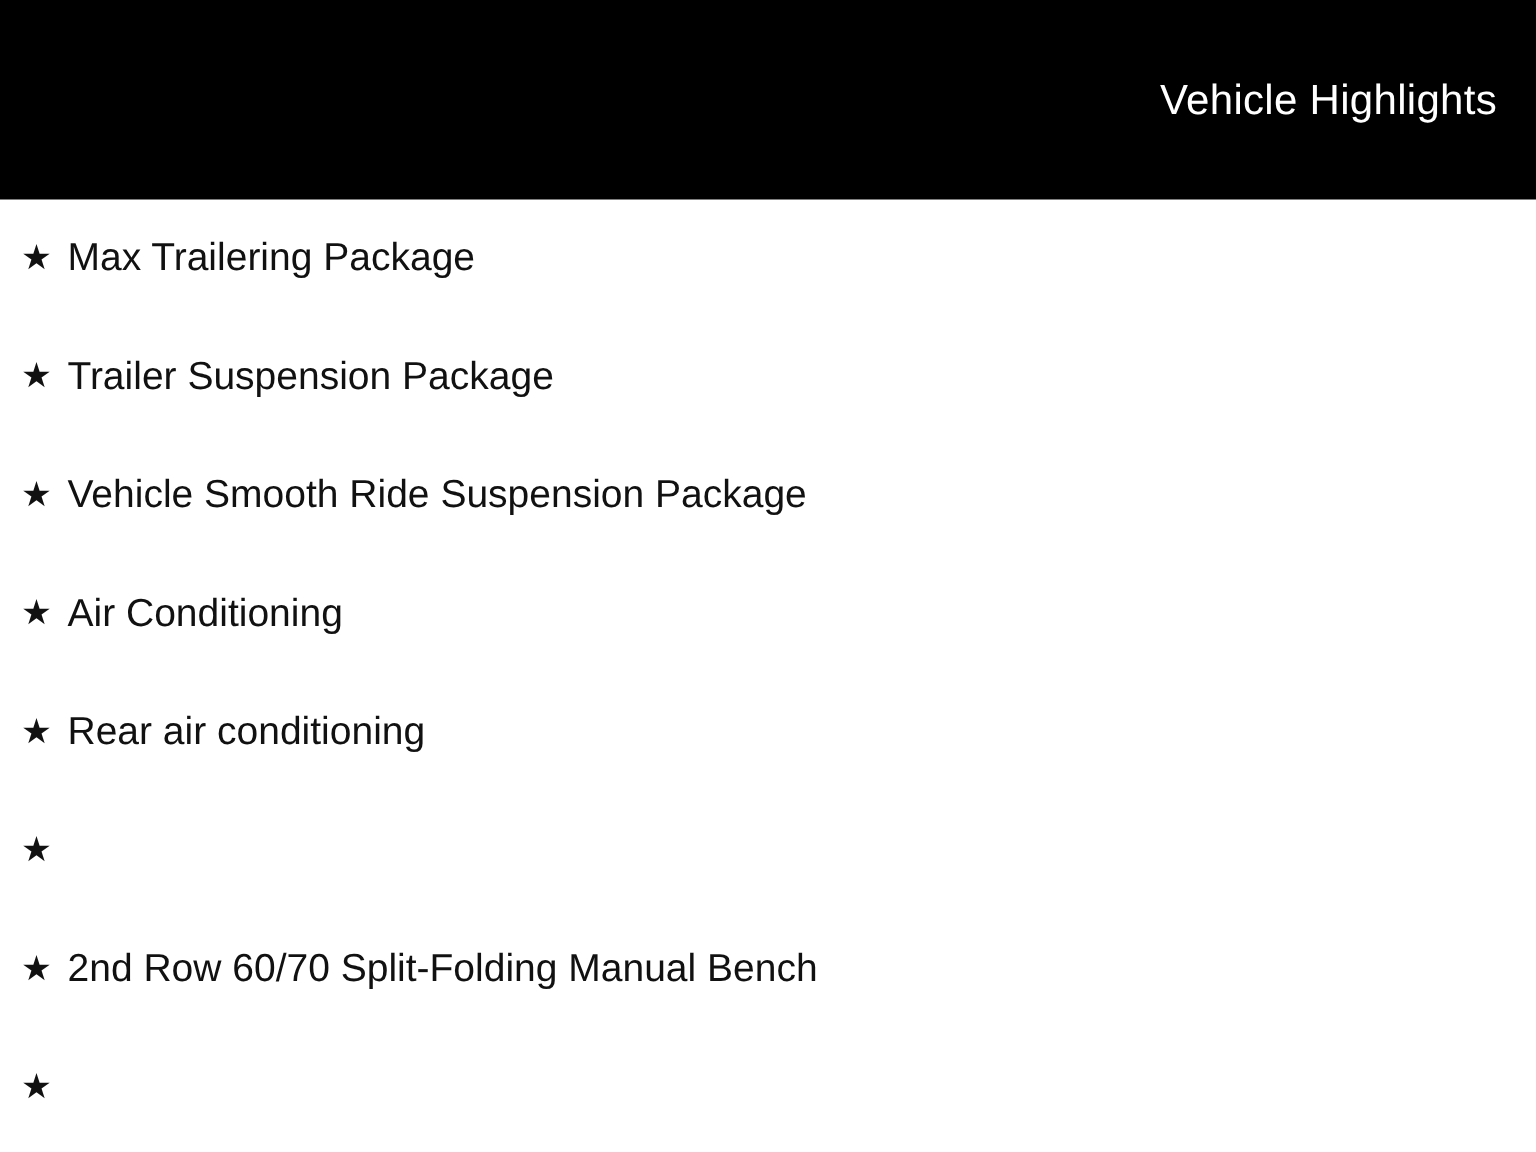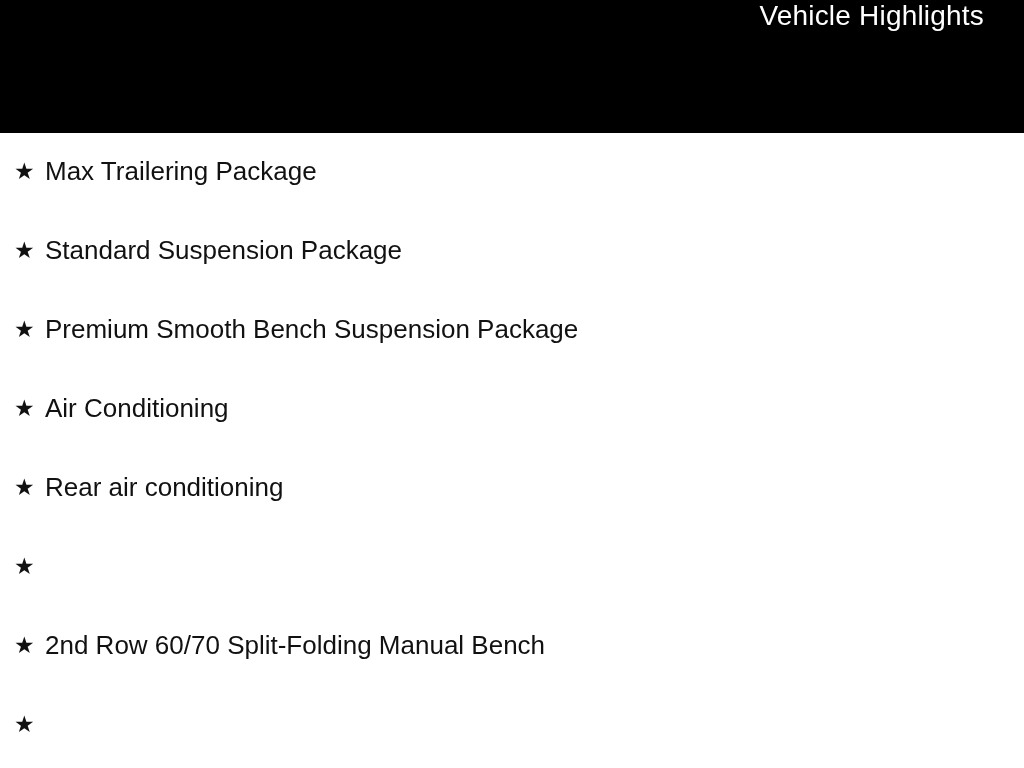--- a/index.html
+++ b/index.html
@@ -16,22 +16,23 @@
       width: 1024px;
       height: 768px;
       background: #ffffff;
     }
 
     .header {
       width: 100%;
       height: 133px;
       background: #000000;
       display: flex;
+      align-items: center;
       justify-content: flex-end;
-      padding-right: 40px;
+      padding-right: 26px;
     }
 
     .header-title {
       color: #ffffff;
       font-size: 28px;
       font-weight: 400;
       letter-spacing: 0.2px;
     }
 
     .highlights-list {
@@ -73,26 +74,26 @@
 
   <ul class="highlights-list">
 
     <li class="highlight-item">
       <span class="star-icon">★</span>
       <span class="item-label">Max Trailering Package</span>
     </li>
 
     <li class="highlight-item">
       <span class="star-icon">★</span>
-      <span class="item-label">Standard Suspension Package</span>
+      <span class="item-label">Trailer Suspension Package</span>
     </li>
 
     <li class="highlight-item">
       <span class="star-icon">★</span>
-      <span class="item-label">Premium Smooth Bench Suspension Package</span>
+      <span class="item-label">Vehicle Smooth Ride Suspension Package</span>
     </li>
 
     <li class="highlight-item">
       <span class="star-icon">★</span>
       <span class="item-label">Air Conditioning</span>
     </li>
 
     <li class="highlight-item">
       <span class="star-icon">★</span>
       <span class="item-label">Rear air conditioning</span>

